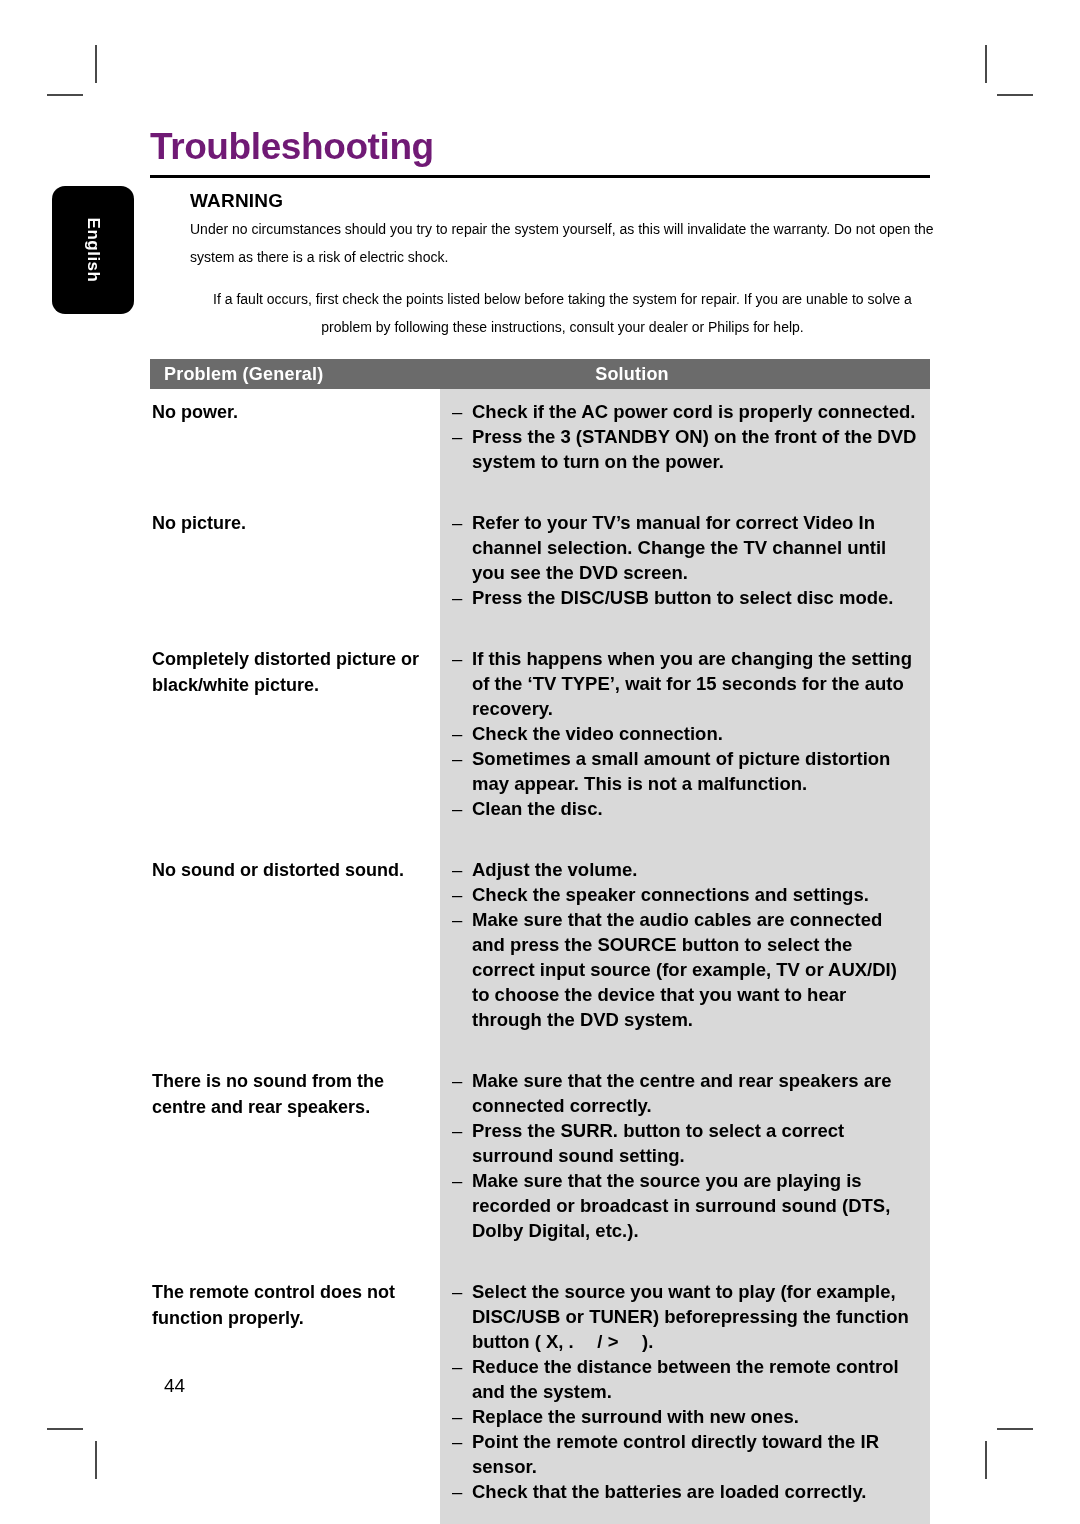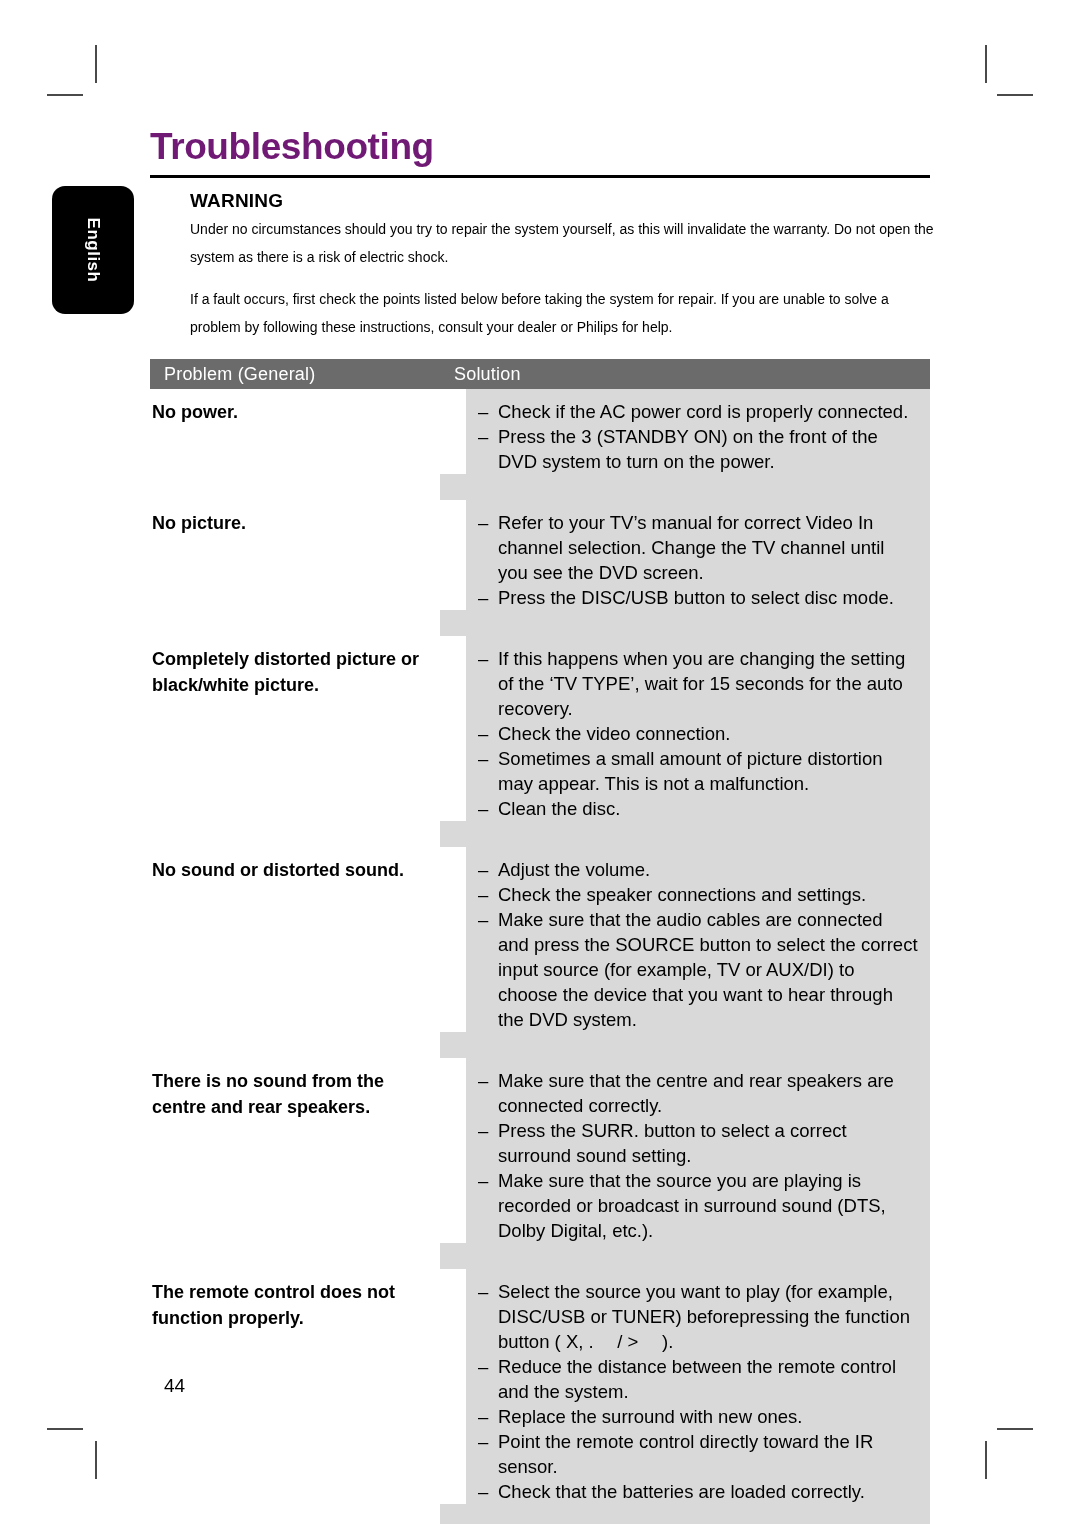--- a/index.html
+++ b/index.html
@@ -87,46 +87,46 @@
     font-size: 19px;
     font-weight: bold;
     margin: 0 0 4px 0;
     letter-spacing: 0.2px;
   }
   .warn-para {
     font-size: 14px;
     line-height: 27.5px;
     margin: 0 0 15px 0;
   }
-  .warn-para:last-child { margin-bottom: 8px; }
+  .warn-para:last-child { margin-bottom: 8px; text-align: center; }
 
   
   #trouble-table {
     position: absolute;
     left: 150px;
     top: 359px;
     width: 780px;
   }
   #table-head {
     display: flex;
     background: #6b6b6b;
     height: 30px;
   }
   #table-head .th {
     color: #ffffff;
     font-size: 18px;
-    font-weight: normal;
+    font-weight: bold;
     line-height: 30px;
     letter-spacing: 0.2px;
   }
   #th-problem { width: 290px; padding-left: 14px; }
-  #th-solution { flex: 1; padding-right: 120px; }
+  #th-solution { flex: 1; text-align: center; padding-right: 120px; }
 
   #table-body { position: relative; }
-  .trow { display: flex; align-items: stretch; gap: 26px; }
+  .trow { display: flex; align-items: stretch; }
   .cell-problem {
     width: 290px;
     background: #ffffff;
     padding: 0 10px 0 2px;
     box-sizing: border-box;
     font-size: 18px;
     font-weight: bold;
     line-height: 26px;
     padding-top: 10px;
   }
@@ -139,21 +139,21 @@
   .sol-item {
     display: flex;
     font-size: 18.5px;
     line-height: 25px;
     margin-bottom: 0;
   }
   .sol-dash {
     width: 20px;
     flex: 0 0 20px;
   }
-  .sol-text { flex: 1; }
+  .sol-text { flex: 1; font-weight: bold; }
   .row-pad-split { display: flex; }
   .row-pad-split .left { width: 290px; background: #ffffff; }
   .row-pad-split .right { flex: 1; background: #d9d9d9; }
 
   
   #page-number {
     position: absolute;
     left: 164px;
     top: 1375px;
     font-size: 19px;

